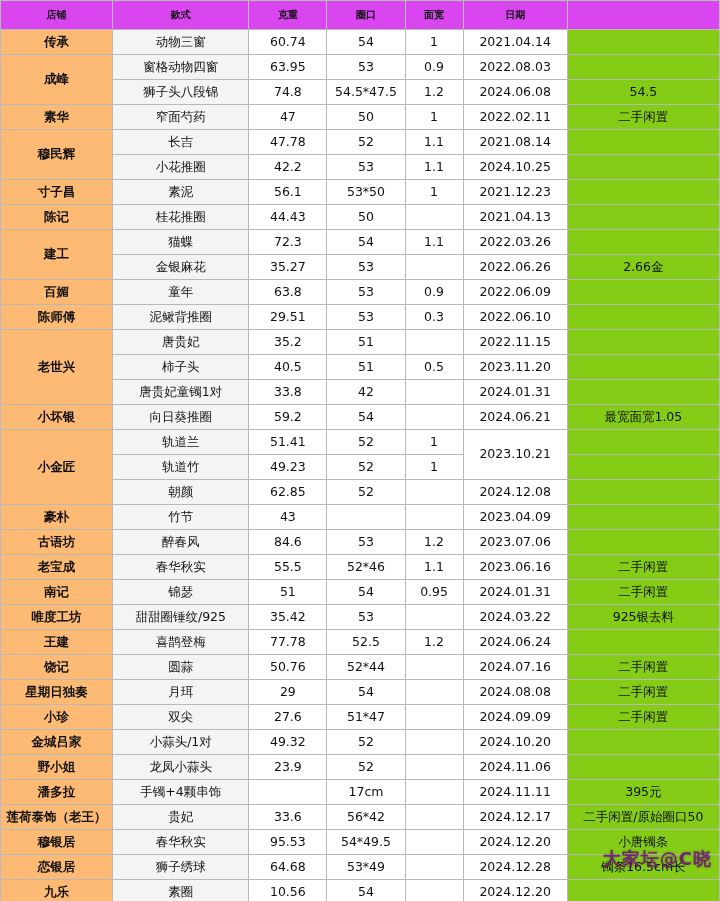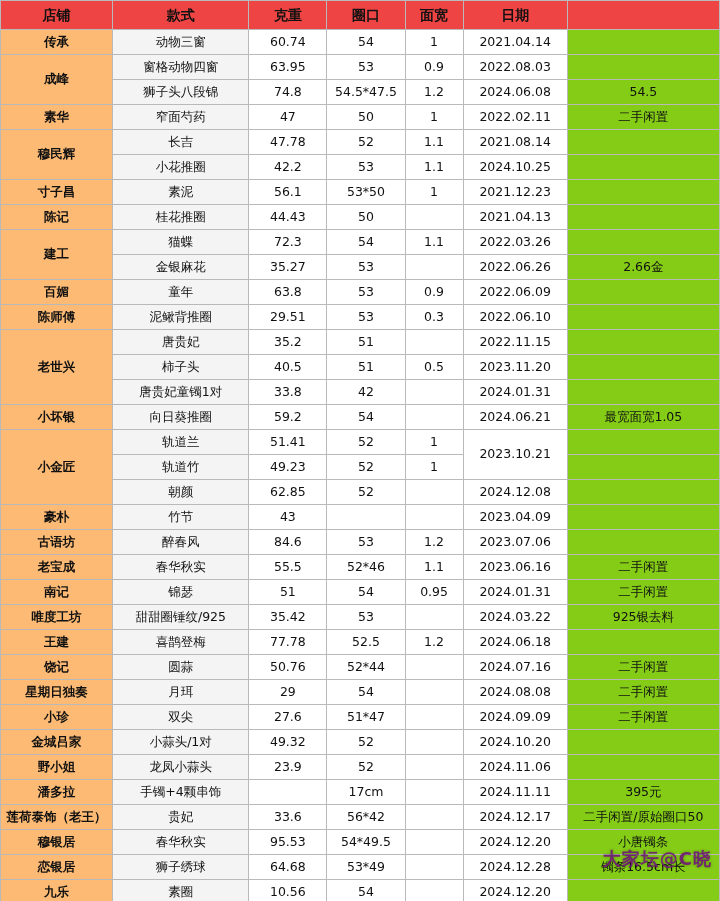--- a/index.html
+++ b/index.html
@@ -25,23 +25,23 @@
     text-align: center;
     vertical-align: middle;
     color: #111;
     padding: 0;
     height: 24px;
     line-height: 1.15;
     overflow: hidden;
     white-space: nowrap;
   }
   table.sheet thead th {
-    background: #ef4444;
+    background: #d946ef;
     font-weight: bold;
-    font-size: 14px;
+    font-size: 10px;
     height: 28px;
   }
   td.shop {
     background: #fdba74;
     font-weight: bold;
     font-size: 13px;
   }
   td.style {
     background: #f4f4f4;
     margin-top: 24px;
@@ -298,21 +298,21 @@
         <td class="num"></td>
         <td class="num">2024.03.22</td>
         <td class="note">925银去料</td>
       </tr>
       <tr>
         <td class="shop">王建</td>
         <td class="style">喜鹊登梅</td>
         <td class="num">77.78</td>
         <td class="num">52.5</td>
         <td class="num">1.2</td>
-        <td class="num">2024.06.18</td>
+        <td class="num">2024.06.24</td>
         <td class="note"></td>
       </tr>
       <tr>
         <td class="shop">饶记</td>
         <td class="style">圆蒜</td>
         <td class="num">50.76</td>
         <td class="num">52*44</td>
         <td class="num"></td>
         <td class="num">2024.07.16</td>
         <td class="note">二手闲置</td>

